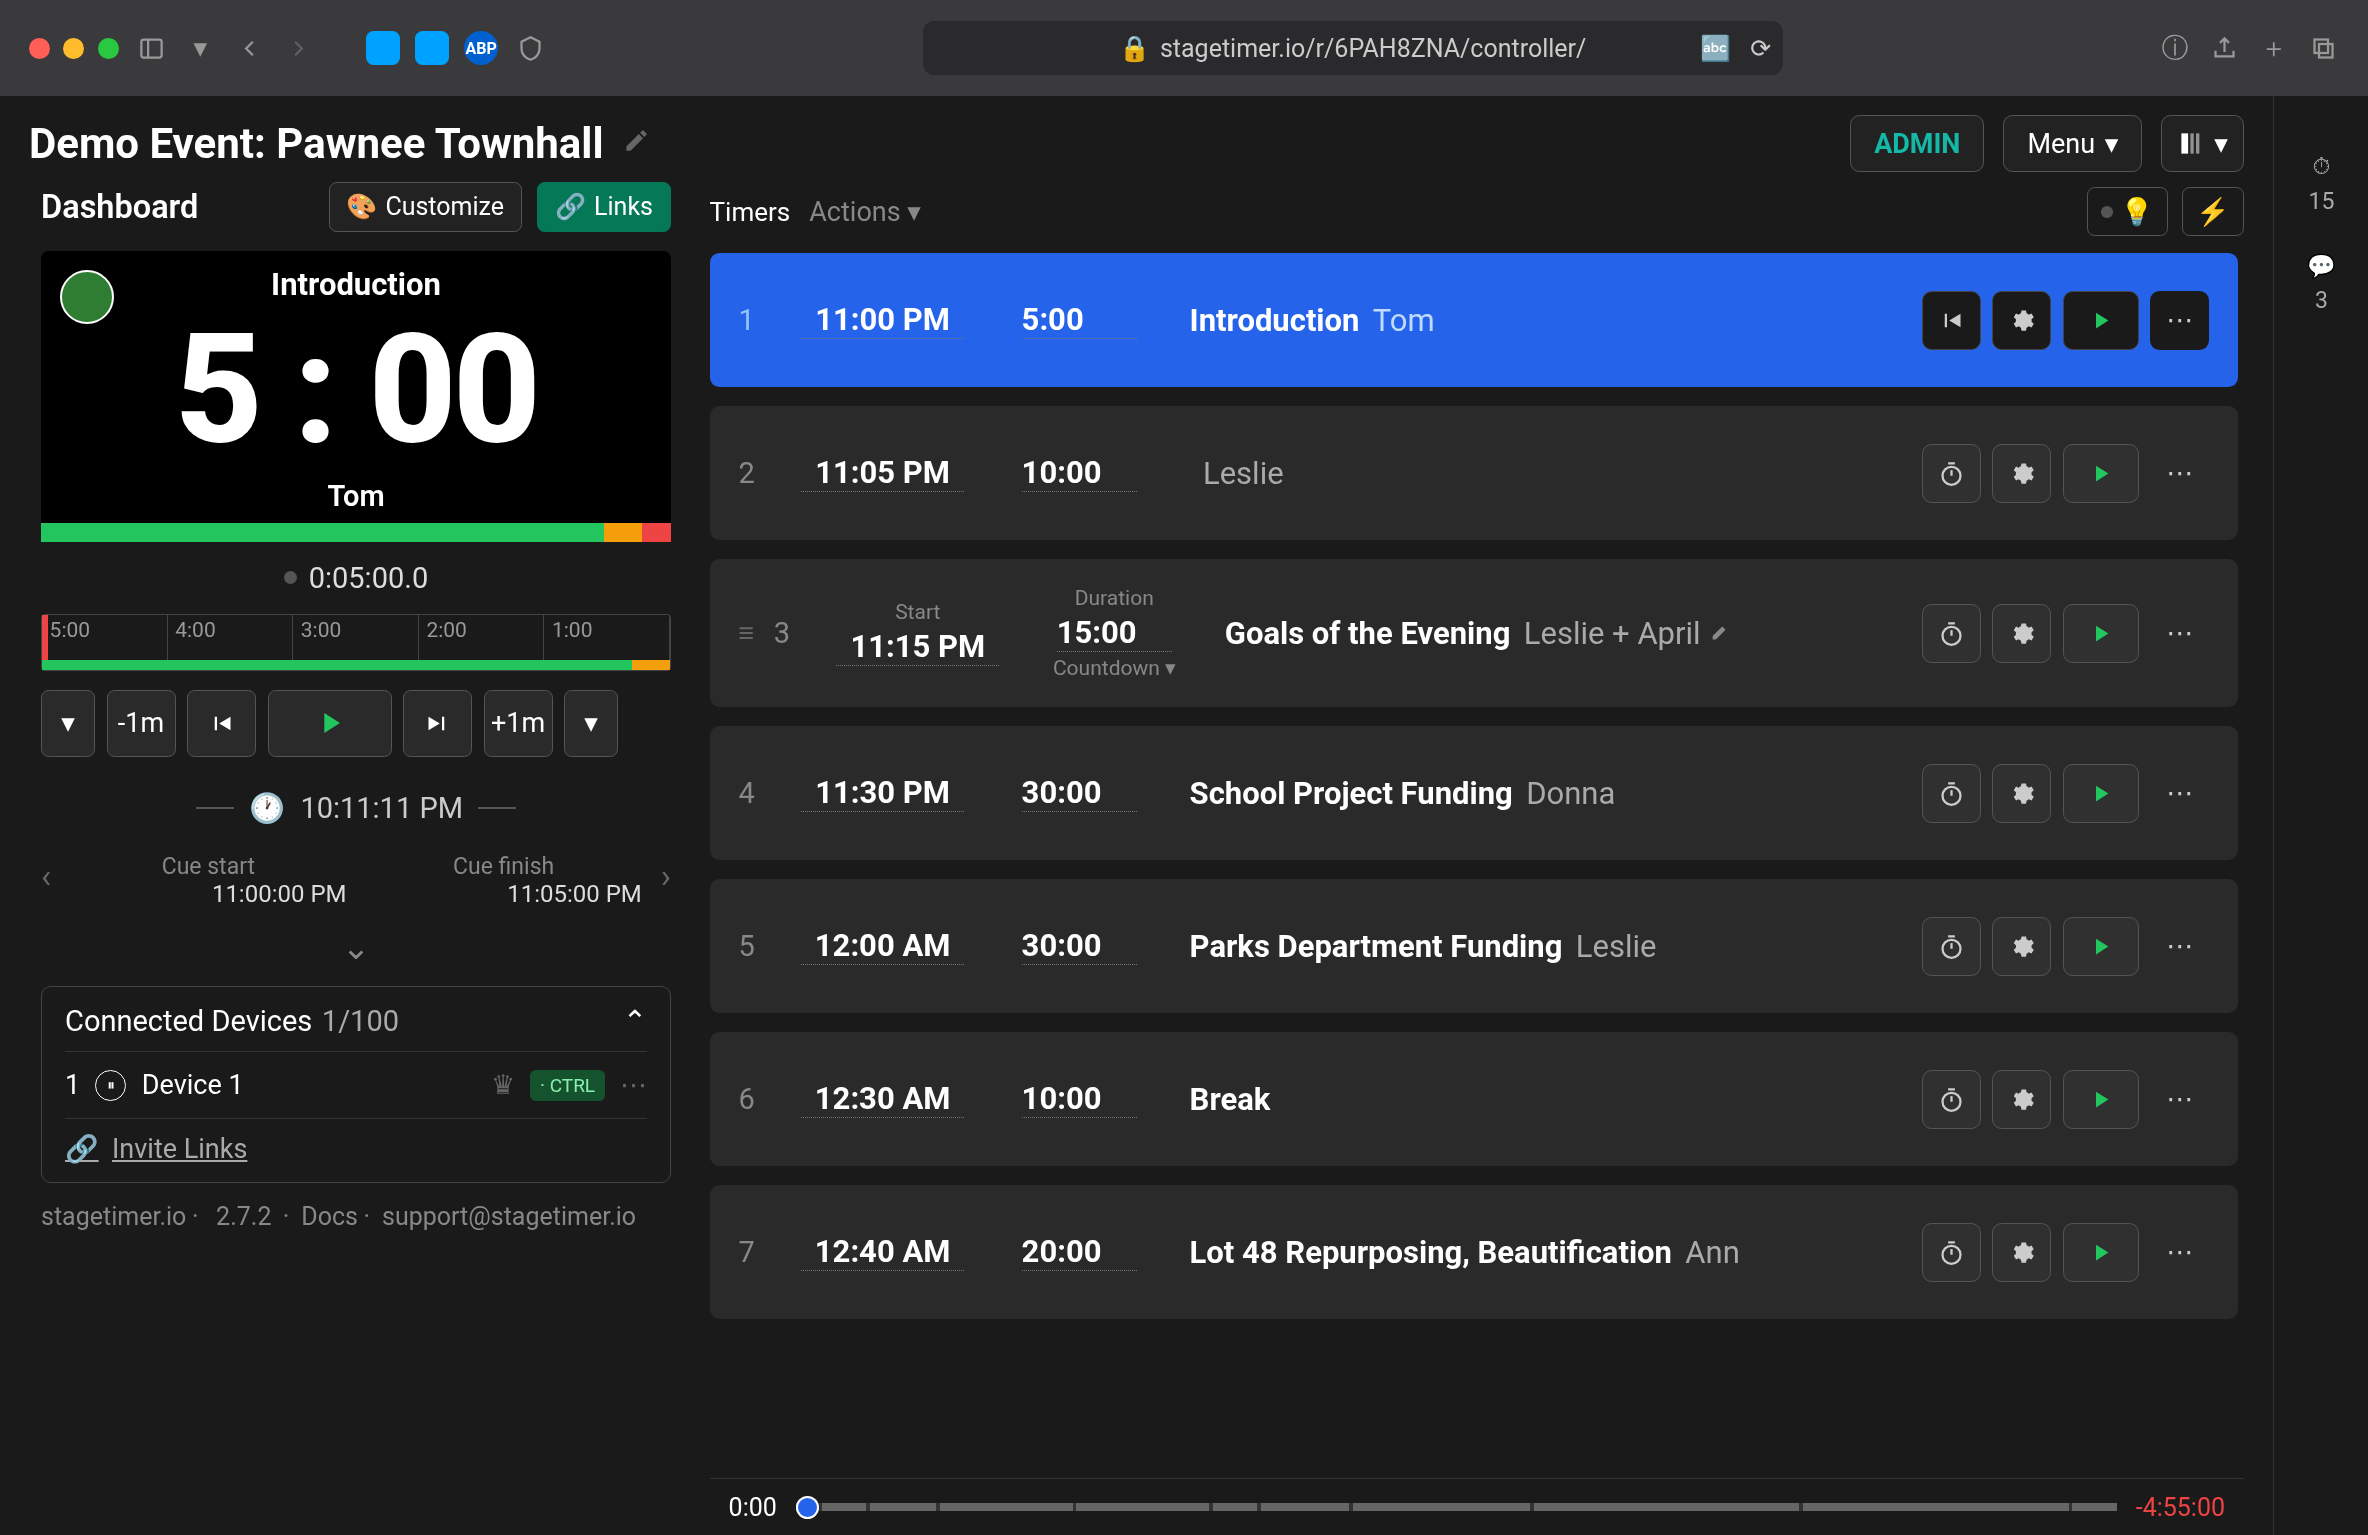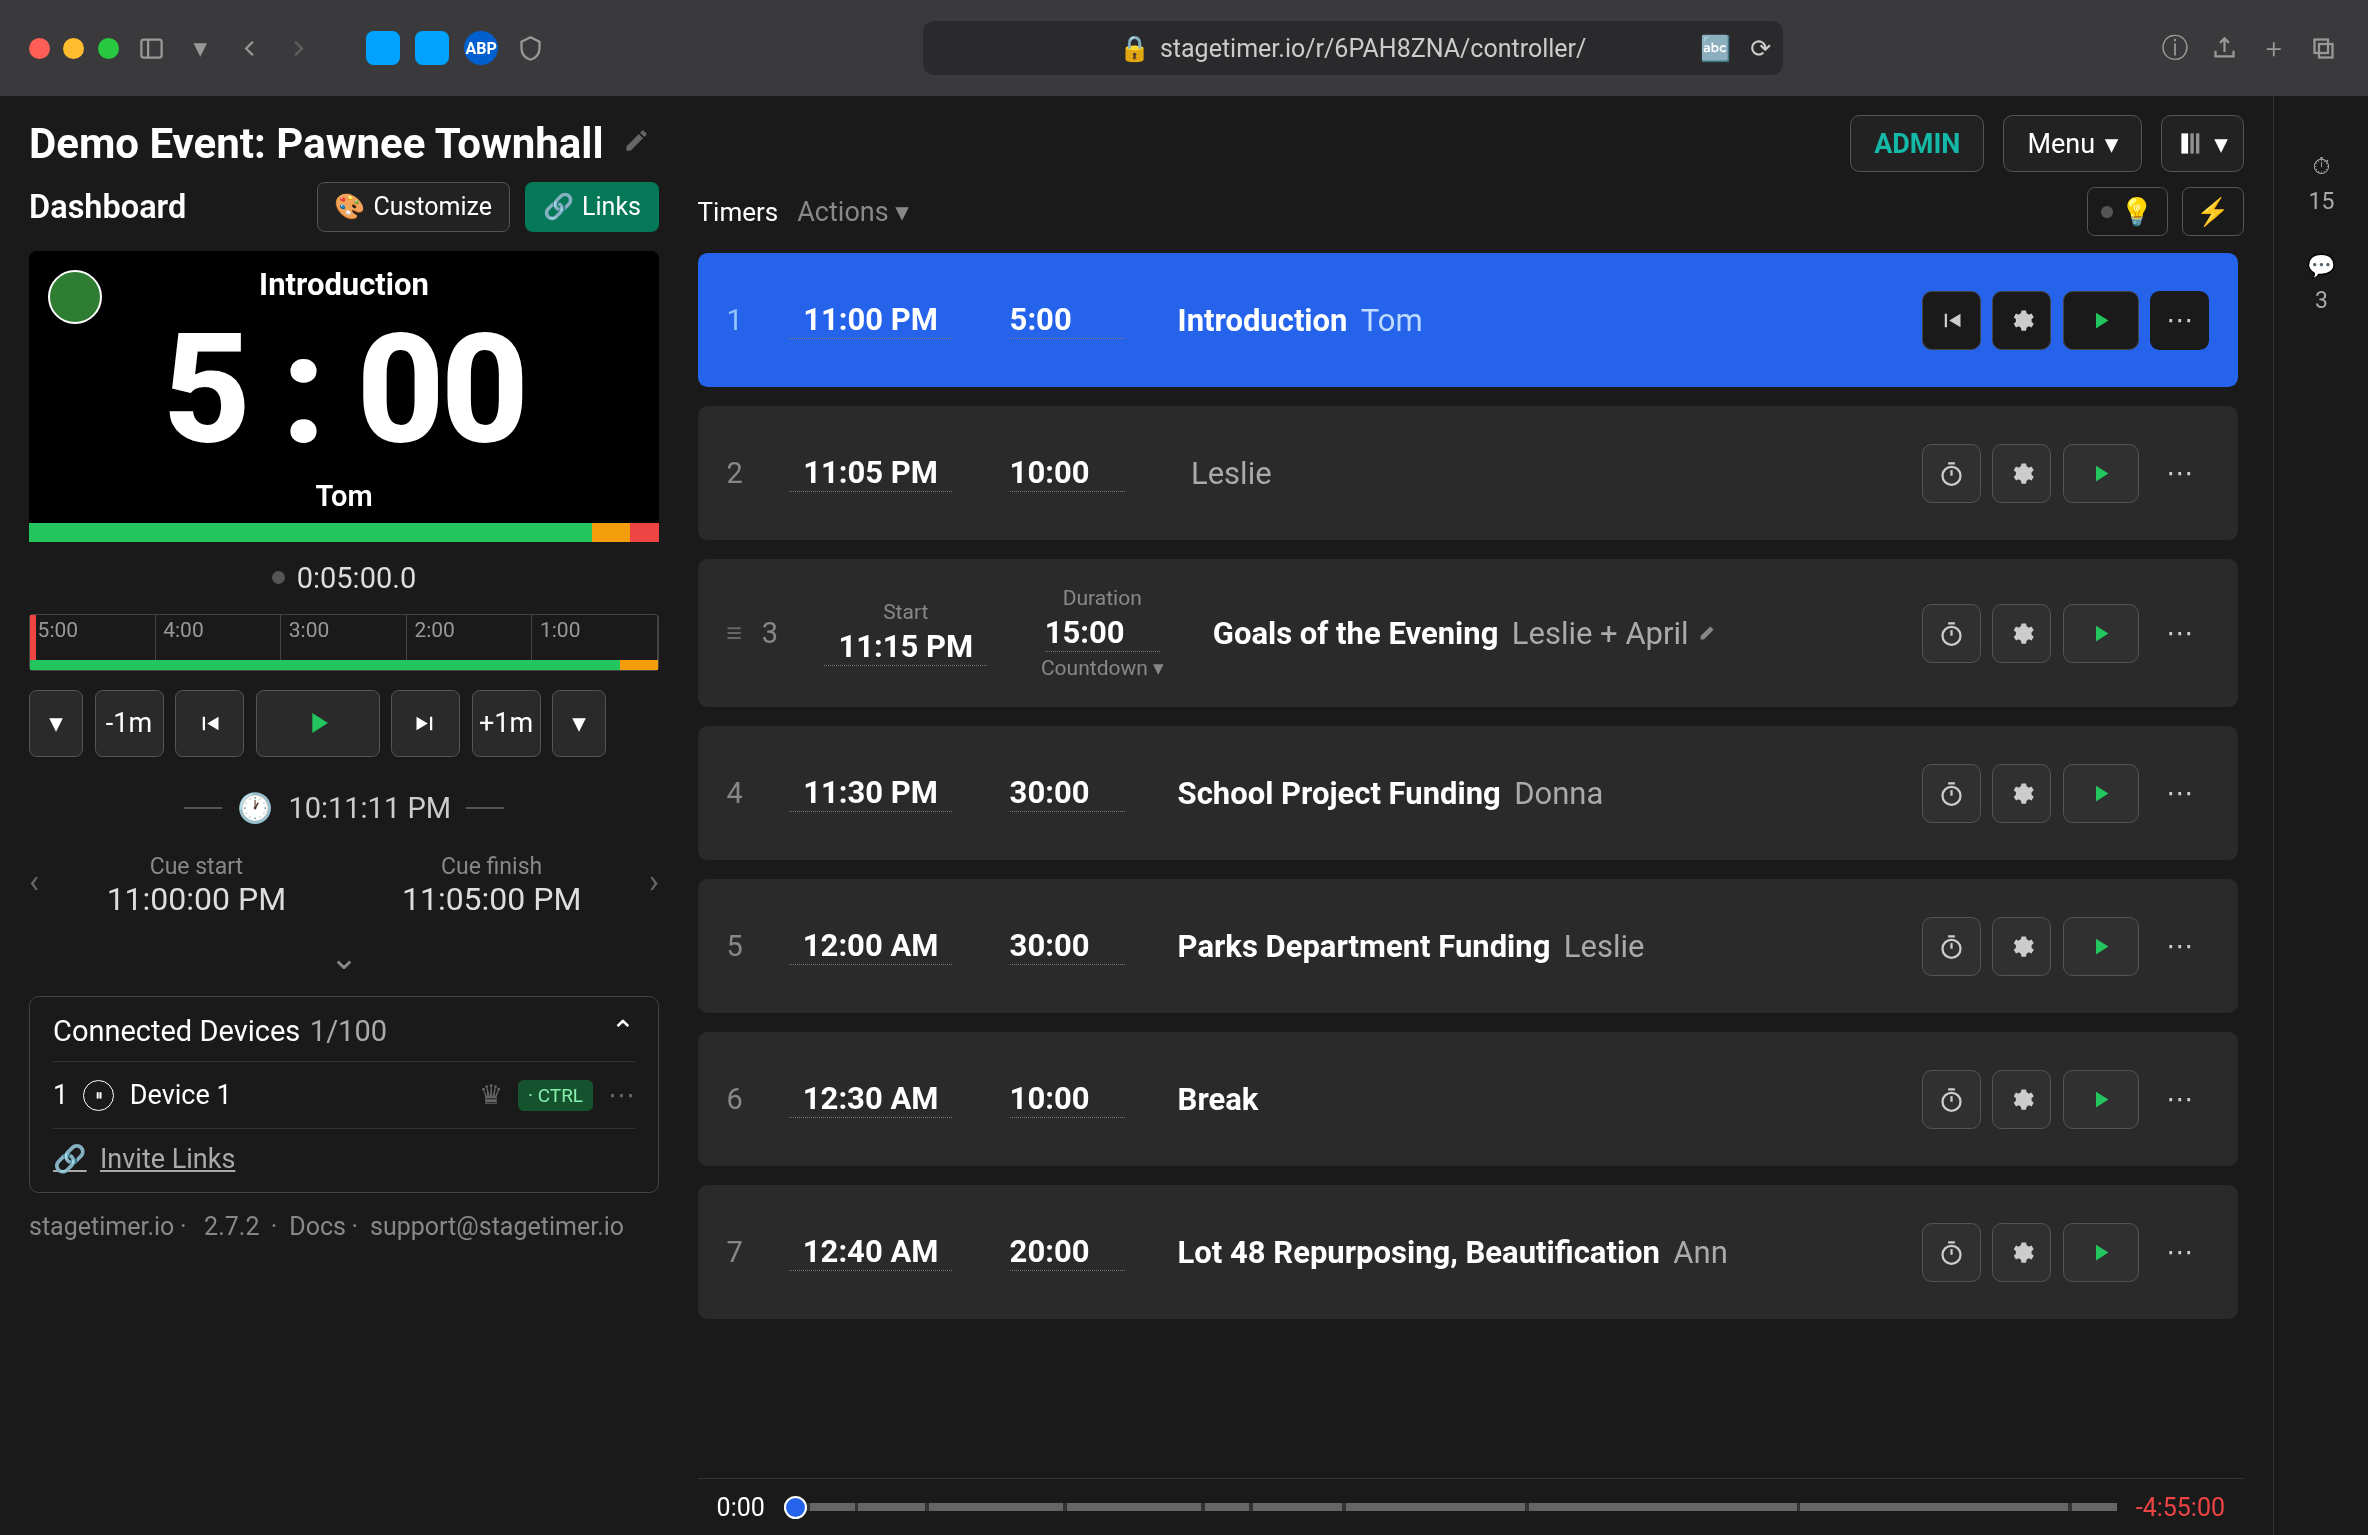--- a/index.html
+++ b/index.html
@@ -25,21 +25,21 @@
 
 .header { display:flex; align-items:center; padding:19px 29px 9.6px; gap:19px; }
 .title { font-size:42px; font-weight:700; }
 .edit-icon{color:#666;}
 .spacer{flex:1}
 .btn{border:1px solid #555;border-radius:9.6px;padding:11.5px 23px;background:#222;color:#fff;display:flex;align-items:center;gap:9.6px;cursor:pointer;font-size:27px;}
 .btn.admin{color:#14b8a6;font-weight:700;}
 .btn.icon-only{padding:11.5px 15.3px;}
 
 
-.content{display:flex;flex:1;min-height:0;}
+.content{display:flex;flex:1;min-height:0;padding-left:12px;}
 .sidebar{width:688px;padding:0 29px 19px;display:flex;flex-direction:column;gap:19px;overflow:hidden;}
 .timers-area{flex:1;padding:0 29px 0 9.6px;display:flex;flex-direction:column;min-width:0;}
 
 .dash-head{display:flex;align-items:center;gap:15.3px;}
 .dash-title{font-size:32.5px;font-weight:600;}
 .btn-sm{border:1px solid #555;background:#222;border-radius:7.6px;padding:9.6px 17px;font-size:25px;display:flex;align-items:center;gap:7.6px;cursor:pointer;color:#fff;}
 .btn-sm.links{background:#047857;border-color:#047857;}
 
 
 .preview{background:#000;border-radius:7.6px;position:relative;padding:15.3px 0 0;}
@@ -68,21 +68,21 @@
 .ctrl.med{width:69px;}
 .ctrl.play{width:124px;}
 .ctrl.play svg{color:#22c55e;}
 
 
 .clock-row{display:flex;align-items:center;justify-content:center;gap:15.3px;color:#ccc;font-size:29px;margin-top:15.3px;}
 .dashline{width:38px;height:1.9px;background:#555;}
 .cue-row{display:flex;align-items:center;gap:19px;position:relative;}
 .cue-col{flex:1;text-align:center;margin-top:9px;}
 .cue-label{color:#888;font-size:23px;}
-.cue-val{font-size:32px;color:#ddd;}
+.cue-val{font-size:24px;color:#ddd;text-align:right;}
 .chev{color:#666;cursor:pointer;font-size:34px;}
 .chev.down{display:block;text-align:center;color:#888;}
 
 
 .devices{border:1px solid #444;border-radius:9.6px;padding:17px 23px;}
 .devices-head{display:flex;align-items:center;gap:9.6px;font-size:29px;}
 .devices-head .count{color:#aaa;}
 .devices-head .caret{margin-left:auto;}
 .device-row{display:flex;align-items:center;gap:15.3px;padding:17px 0;border-top:1px solid #333;margin-top:13.4px;font-size:27px;}
 .ctrl-badge{background:#14532d;color:#86efac;font-size:19px;padding:3.8px 9.6px;border-radius:5.7px;}

